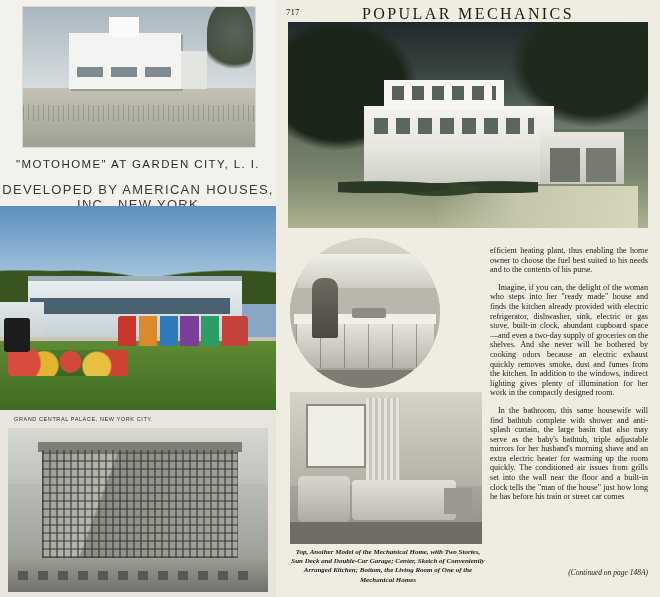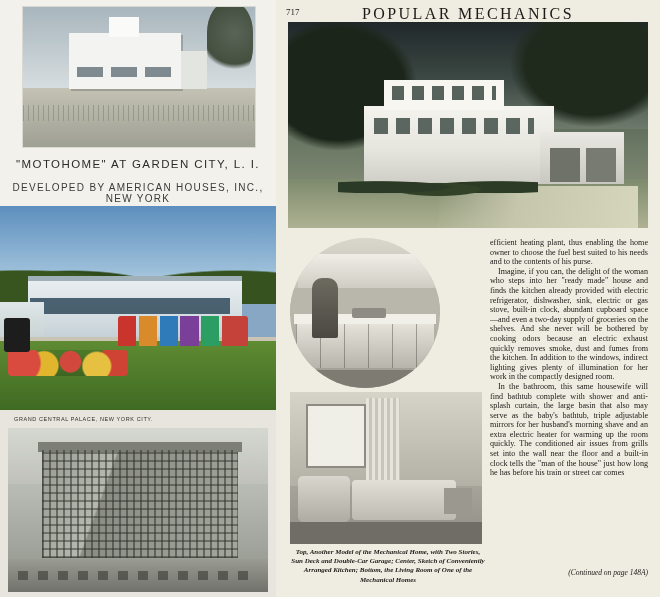--- a/index.html
+++ b/index.html
@@ -91,21 +91,21 @@
     font-family: "Liberation Sans", sans-serif;
     font-size: 11.5px;
     letter-spacing: 1.4px;
     color: #2b2b2b;
   }
   .pc-caption-2 {
     position: absolute;
     left: 0; top: 182px; width: 276px;
     text-align: center;
     font-family: "Liberation Sans", sans-serif;
-    font-size: 10px;
+    font-size: 13px;
     letter-spacing: 1.3px;
     color: #3a3a3a;
   }
 
   
   .panel-colorhouse {
     position: relative;
     width: 276px;
     height: 204px;
     overflow: hidden;
@@ -416,21 +416,21 @@
   
   .mag-body {
     position: absolute;
     left: 214px; top: 238px; width: 158px;
     font-family: "Liberation Serif", serif;
     font-size: 8.1px;
     line-height: 9.6px;
     color: #1c1915;
     text-align: justify;
   }
-  .mag-body p { margin: 0 0 0 0; text-indent: 8px; }
+  .mag-body p { margin: 8px 0 0 0; text-indent: 8px; }
   .mag-body p.first { text-indent: 0; }
   .mag-contd {
     position: absolute;
     left: 214px; top: 568px; width: 158px;
     text-align: right;
     font-family: "Liberation Serif", serif;
     font-size: 7.5px;
     font-style: italic;
     color: #1c1915;
   }

